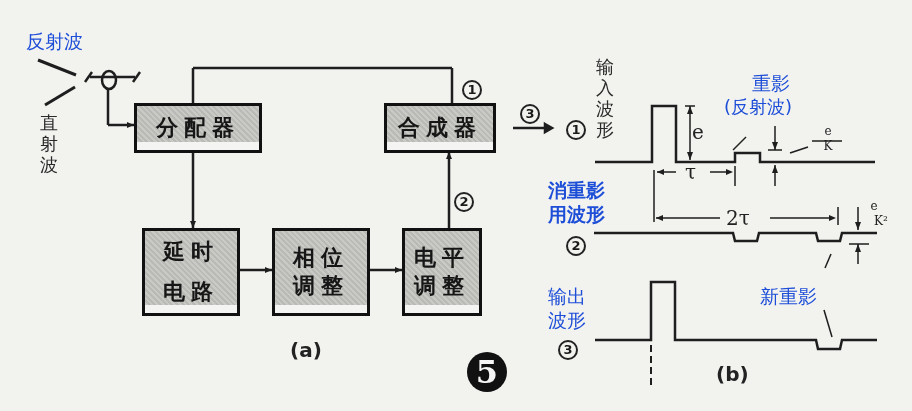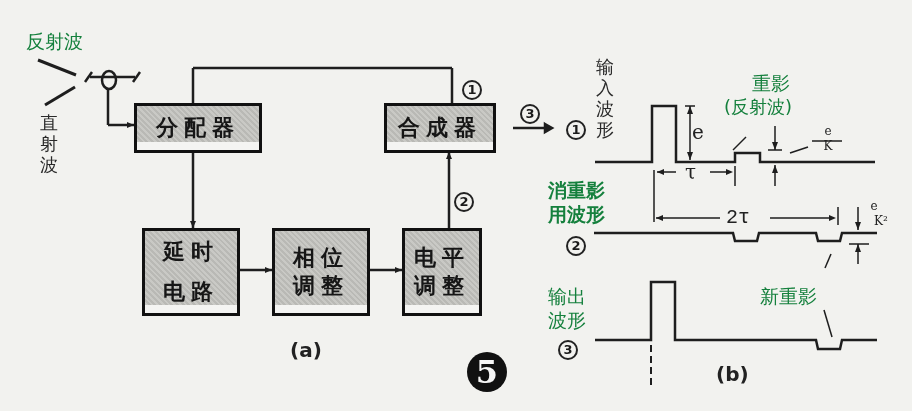--- a/index.html
+++ b/index.html
@@ -1,19 +1,19 @@
 <!DOCTYPE html>
 <html><head>
 <meta charset="utf-8">
 <style>
   html, body { margin:0; padding:0; }
   body { width:912px; height:411px; background:#f2f2ef; position:relative; overflow:hidden;
          font-family:"DejaVu Sans", sans-serif; color:#1a1a1a; }
   svg { position:absolute; left:0; top:0; }
-  .lbl { position:absolute; font-size:19px; line-height:22px; color:#15803d; white-space:nowrap; }
+  .lbl { position:absolute; font-size:19px; line-height:22px; color:#1d4ed8; white-space:nowrap; }
   .vlbl { position:absolute; font-size:18px; line-height:21px; color:#2a2a2a; width:22px; text-align:center; }
   .box { position:absolute; border:3px solid #111; box-sizing:border-box;
          background: repeating-linear-gradient(45deg,#b9b9b5 0 2px,#c9c9c5 2px 4px);
          display:flex; flex-direction:column; align-items:center; justify-content:center;
          font-size:22px; font-weight:bold; letter-spacing:6px; color:#161616; }
   .box::after { content:""; position:absolute; left:0; right:0; bottom:0; height:8px; background:#f4f4f2; }
   .box span { position:relative; z-index:1; line-height:28px; }
   .num { position:absolute; width:20px; height:20px; border:2px solid #222; border-radius:50%;
          box-sizing:border-box; font-size:13px; font-weight:bold; text-align:center; line-height:16px; background:#f2f2ef; }
   .fig { position:absolute; width:40px; height:40px; border-radius:50%; background:#111; color:#f5f5f5;
@@ -147,21 +147,21 @@
   <div>e</div>
   <div style="margin-top:3px;">K</div>
 </div>
 <div class="math" style="left:685px;top:160px;">τ</div>
 
 <div class="lbl" style="left:548px;top:178px;line-height:24px;font-weight:bold;">
   <div>消重影</div>
   <div>用波形</div>
 </div>
 <div class="num" style="left:566px;top:236px;">2</div>
-<div class="math" style="left:726px;top:206px;font-family:Liberation Mono, monospace;">2τ</div>
+<div class="math" style="left:726px;top:206px;">2τ</div>
 <div class="small" style="left:862px;top:200px;width:24px;">
   <div>e</div>
   <div style="margin-top:3px;margin-left:12px;">K²</div>
 </div>
 
 <div class="lbl" style="left:548px;top:284px;line-height:24px;">
   <div>输出</div>
   <div>波形</div>
 </div>
 <div class="num" style="left:558px;top:340px;">3</div>

